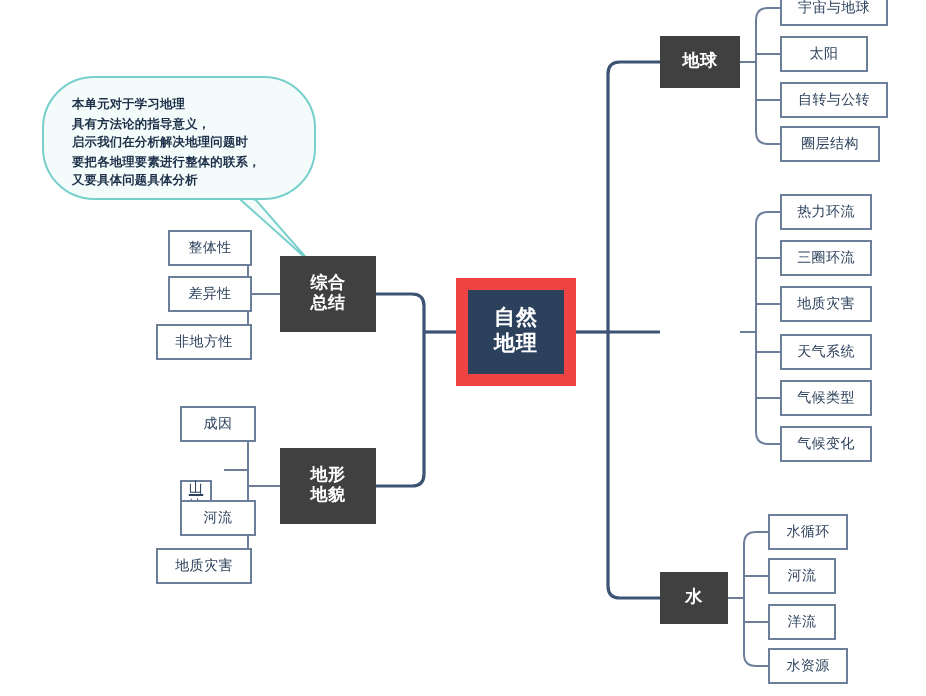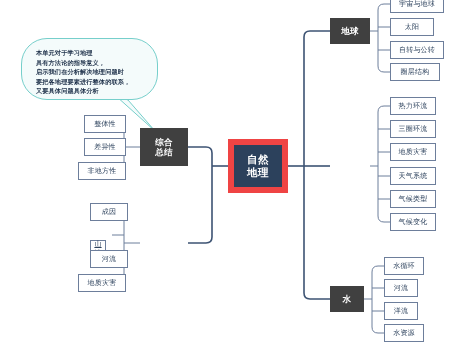--- a/index.html
+++ b/index.html
@@ -144,20 +144,24 @@
   <div class="node leaf" style="left:84px;top:115px;width:42px;height:18px;">
     <span>整体性</span>
   </div>
   <div class="node leaf" style="left:84px;top:138px;width:42px;height:18px;">
     <span>差异性</span>
   </div>
   <div class="node leaf" style="left:78px;top:162px;width:48px;height:18px;">
     <span>非地方性</span>
   </div>
 
+  <div class="node branch" style="left:140px;top:224px;width:48px;height:38px;">
+    <span class="inner">地形
+地貌</span>
+  </div>
   <div class="node leaf" style="left:90px;top:203px;width:38px;height:18px;">
     <span>成因</span>
   </div>
   <div class="node leaf" style="left:90px;top:240px;width:16px;height:18px;text-decoration:underline;">
     <span>山地</span>
   </div>
   <div class="node leaf" style="left:90px;top:250px;width:38px;height:18px;">
     <span>河流</span>
   </div>
   <div class="node leaf" style="left:78px;top:274px;width:48px;height:18px;">

